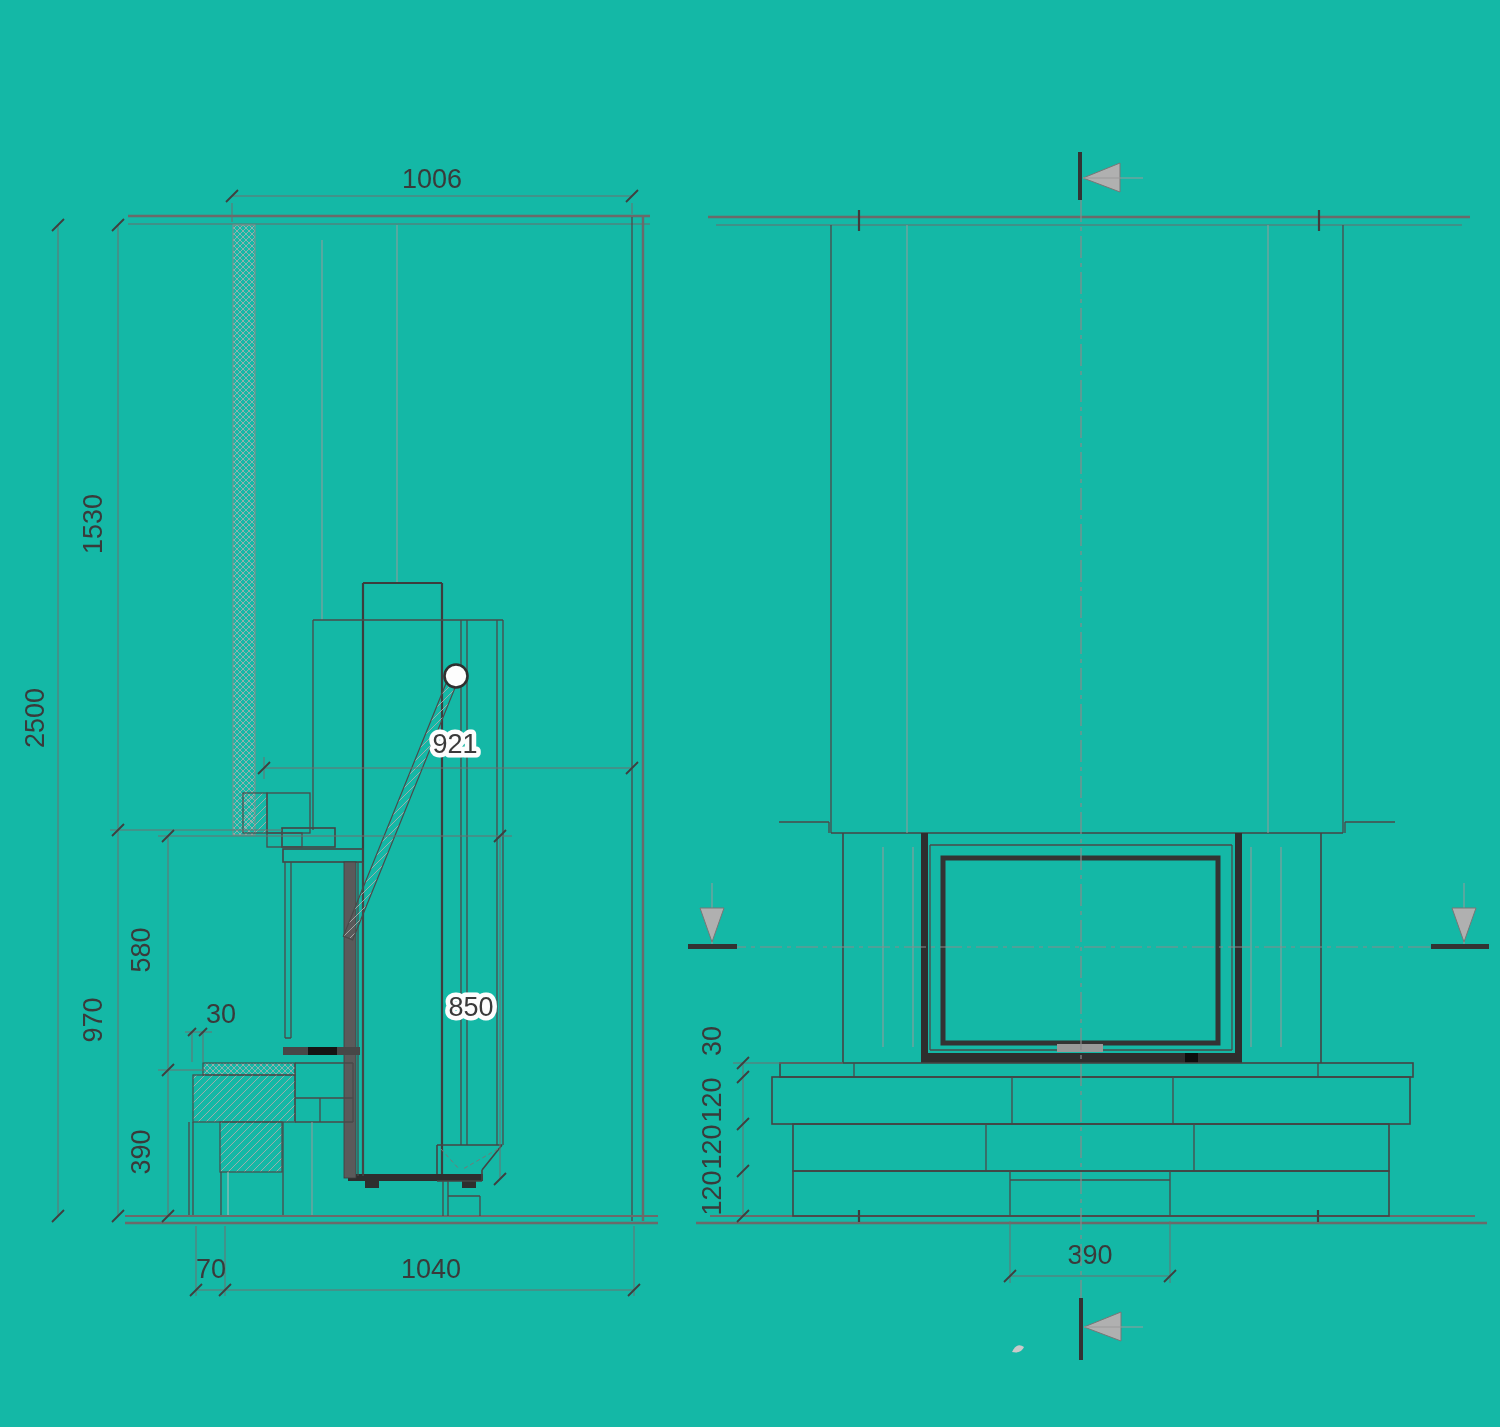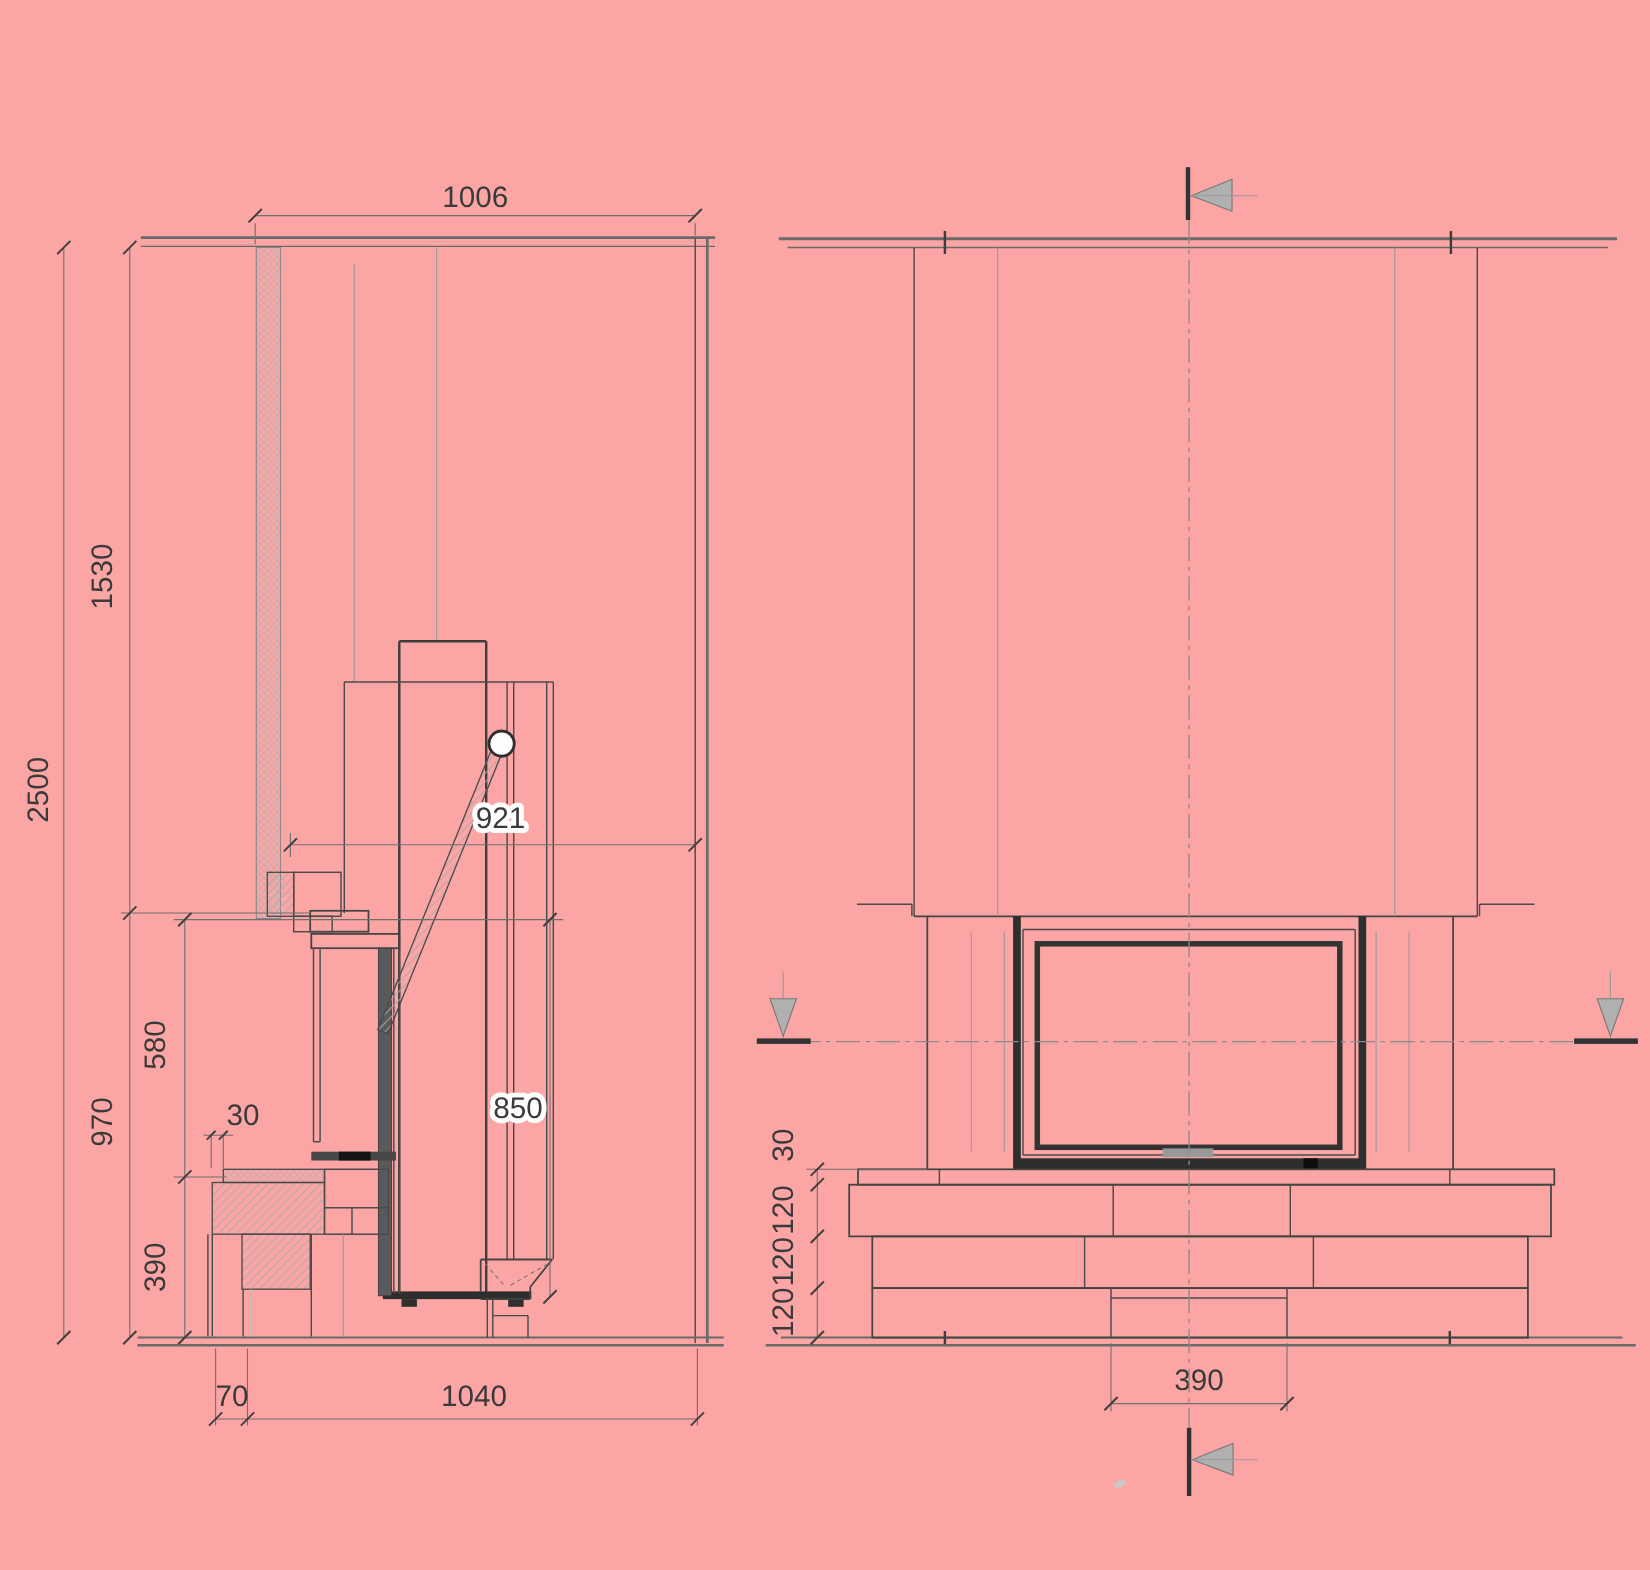--- a/index.html
+++ b/index.html
@@ -1,16 +1,16 @@
 <!DOCTYPE html>
 <html><head>
 <meta charset="utf-8">
 <style>
   html,body { margin:0; padding:0; background:#ffffff; }
-  .page { width:1500px; height:1427px; background:#fca5a5; position:relative; }
+  .page { width:1500px; height:1427px; background:#14b8a6; position:relative; }
   svg { display:block; }
   .ln   { stroke:#4a4a4a; stroke-width:1.3; fill:none; }
   .ln2  { stroke:#3d3d3d; stroke-width:2.2; fill:none; }
   .ln15 { stroke:#444444; stroke-width:1.6; fill:none; }
   .thin { stroke:#9a9a9a; stroke-width:1; fill:none; }
   .xthin{ stroke:#bbbbbb; stroke-width:1; fill:none; }
   .dim  { stroke:#6f6f6f; stroke-width:1; fill:none; }
   .tick { stroke:#3f3f3f; stroke-width:1.8; fill:none; }
   .ceil { stroke:#6a6a6a; fill:none; }
   .cl   { stroke:#8a8a8a; stroke-width:1.2; fill:none; stroke-dasharray:22 5 4 5; }

